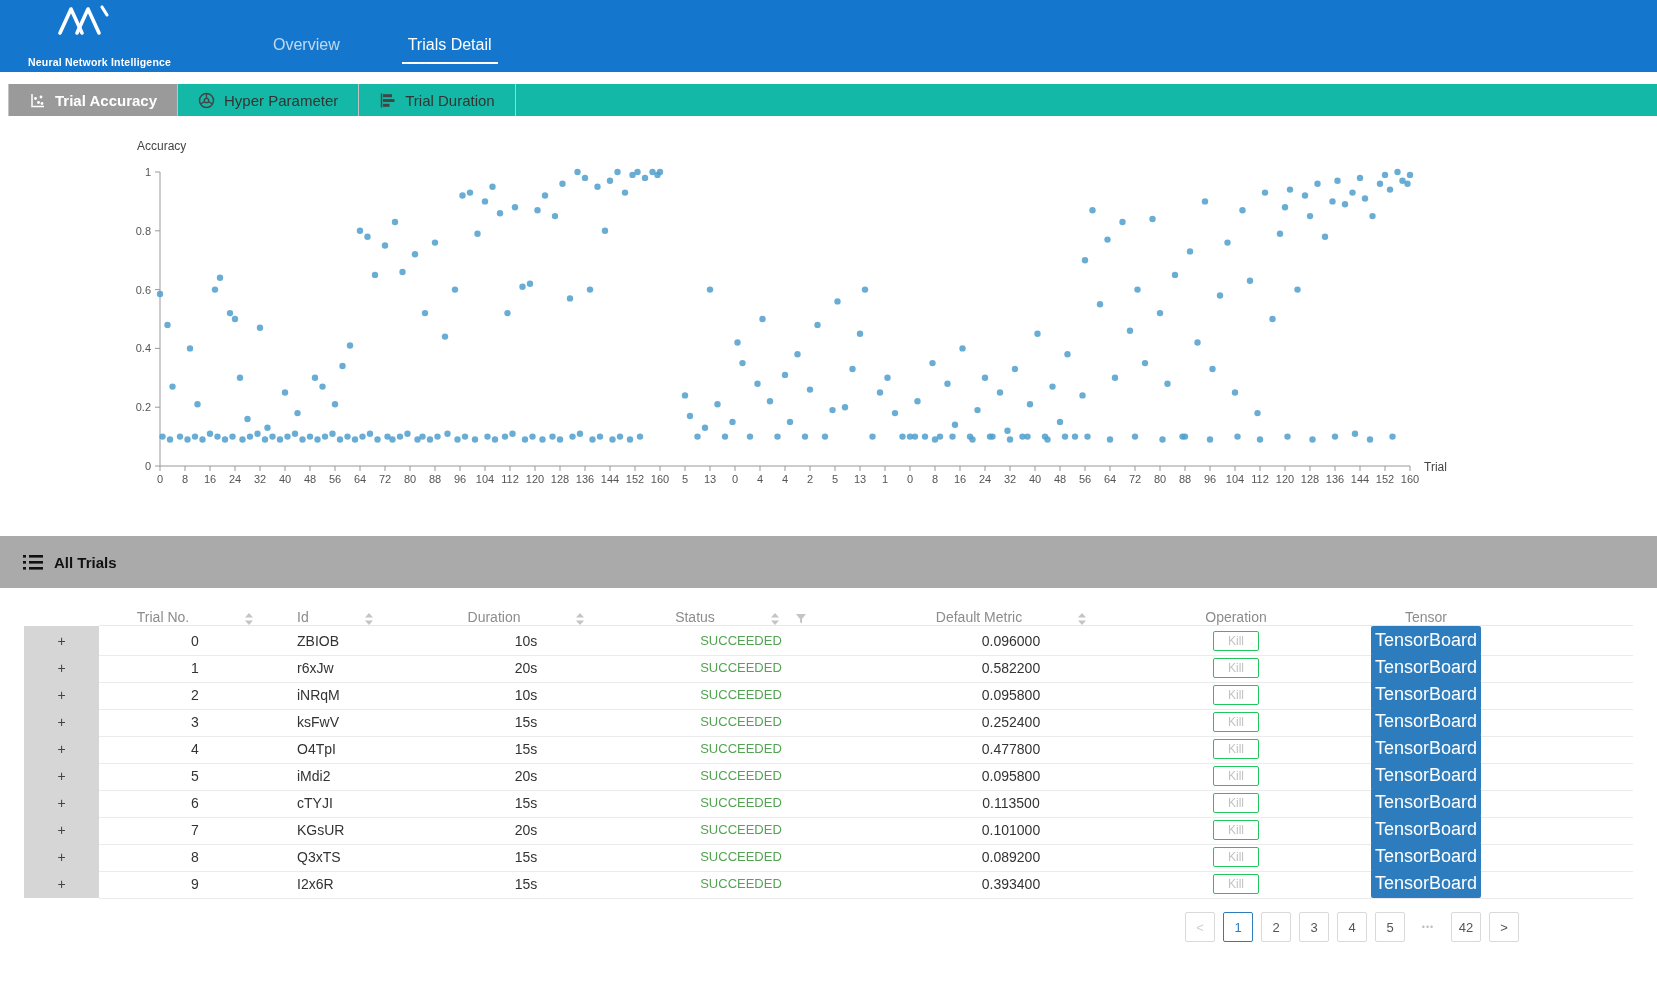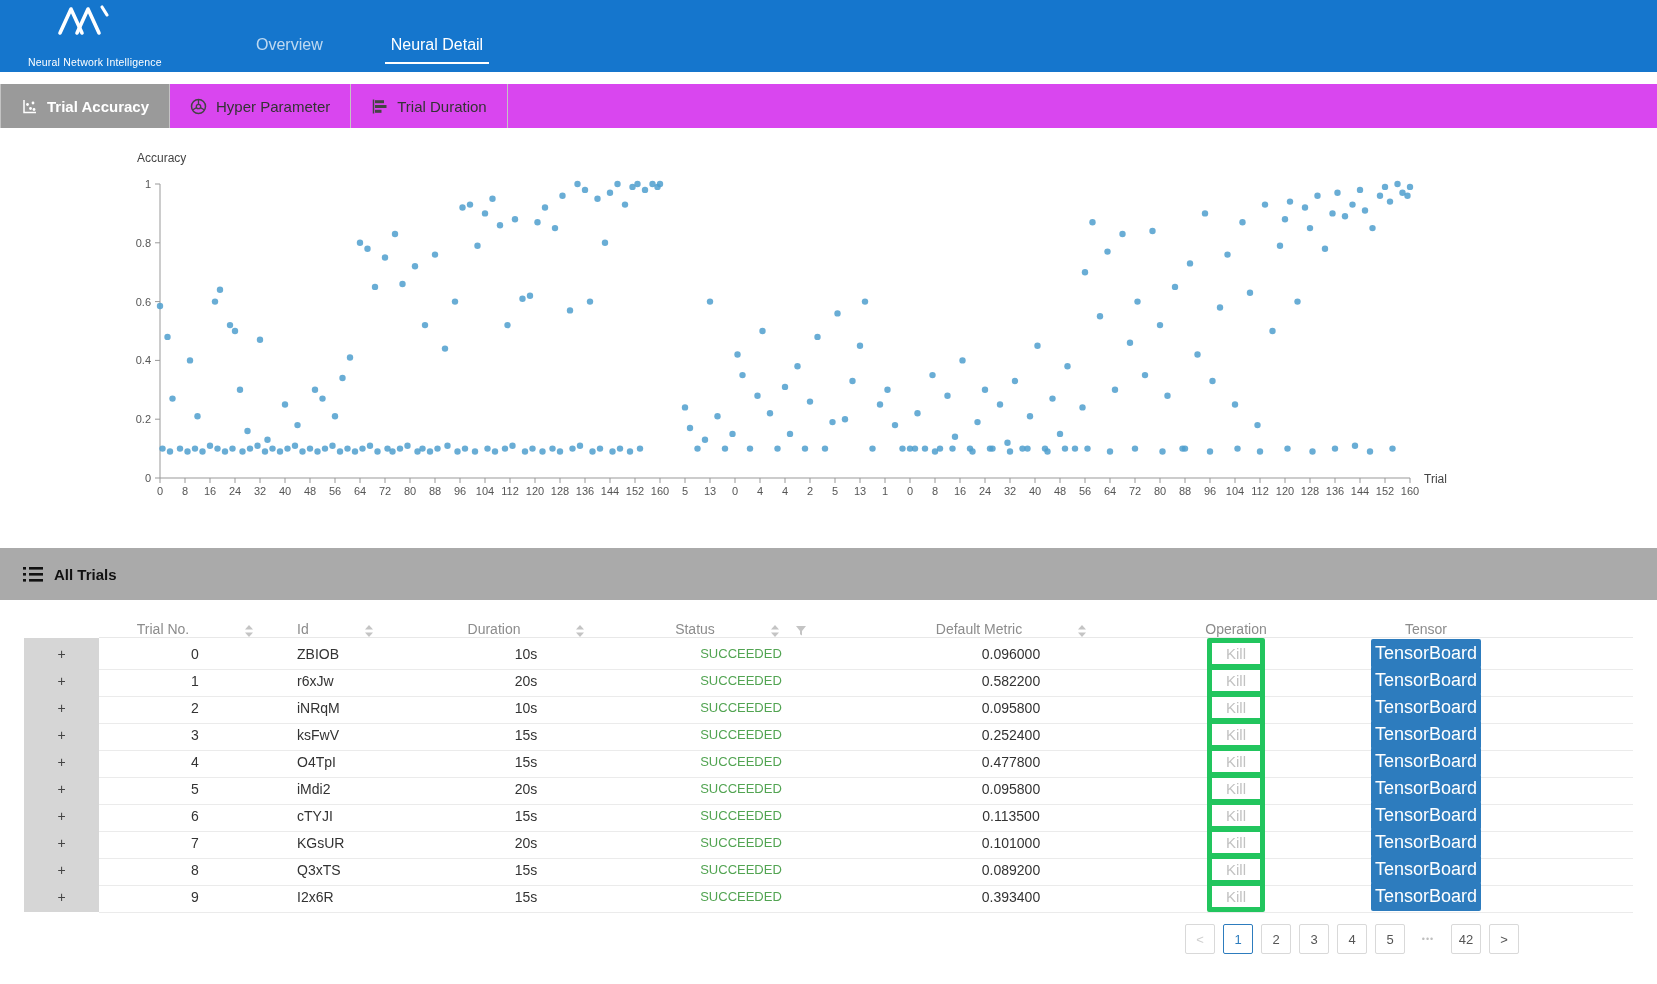--- a/index.html
+++ b/index.html
@@ -10,26 +10,26 @@
   }
   *{box-sizing:border-box;margin:0;padding:0;}
   body{
     width:1657px;height:984px;overflow:hidden;background:#fff;
     font-family:"Liberation Sans",sans-serif;color:#333;
   }
   
   .app-header{height:72px;background:var(--header-bg);display:flex;padding-left:28px;}
   .logo-block{display:flex;flex-direction:column;justify-content:center;width:178px;color:#fff;}
   .logo-glyph{margin-left:28px;}
-  .logo-sub{font-size:10.5px;letter-spacing:.2px;margin-top:20px;white-space:nowrap;}
-  .main-nav{display:flex;align-items:flex-end;margin-left:44px;gap:56px;padding-bottom:8px;}
+  .logo-sub{font-size:10.5px;letter-spacing:.2px;margin-top:20px;white-space:nowrap;font-weight:bold;}
+  .main-nav{display:flex;align-items:flex-end;margin-left:61px;gap:56px;padding-bottom:8px;}
   .nav-item{font-size:16px;color:rgba(255,255,255,.72);padding:0 6px 8px 6px;border-bottom:2px solid transparent;cursor:pointer;text-decoration:none;}
   .nav-item.active{color:#fff;border-bottom-color:#fff;}
   
-  .tabbar{margin-top:12px;height:44px;background:#d946ef;display:flex;align-items:stretch;}
+  .tabbar{margin-top:12px;height:32px;background:#14b8a6;display:flex;align-items:stretch;margin-left:8px;}
   .tab{display:flex;align-items:center;gap:9px;padding:0 20px;font-size:15px;color:#333;border-right:1px solid #c3c3c3;cursor:pointer;}
   .tab:first-child{border-left:1px solid #c3c3c3;}
   .tab.active{background:#9a9a9a;color:#fff;font-weight:bold;}
   
   .chart-section{margin-top:20px;}
   #scatter-svg text{font-family:"Liberation Sans",sans-serif;}
   #scatter-svg .tick{font-size:11px;fill:#555;}
   #scatter-svg .axis-label{font-size:12px;fill:#444;}
   
   .section-bar{margin-top:34px;height:52px;background:#aaaaaa;display:flex;align-items:center;padding-left:22px;gap:10px;}
@@ -40,21 +40,21 @@
   .thead{height:26px;}
   .th{display:flex;align-items:flex-end;justify-content:center;font-size:14px;color:#8c8c8c;border-bottom:1px solid #e8e8e8;cursor:pointer;}
   .th.left{justify-content:flex-start;padding-left:6px;}
   .th .sort-icon{margin-left:56px;display:inline-flex;cursor:pointer;}
   .th .filter-icon{margin-left:16px;display:inline-flex;cursor:pointer;}
   .drow{height:27px;background:#fff;}
   .cell{display:flex;align-items:center;justify-content:center;font-size:14px;border-bottom:1px solid #ebebeb;}
   .cell.left{justify-content:flex-start;padding-left:6px;}
   .expand-cell{background:#d6d6d6;border-bottom:1px solid #fff;display:flex;align-items:center;justify-content:center;font-size:14px;color:#444;cursor:pointer;}
   .status-succeeded{color:var(--succeeded-green);font-size:13px;}
-  .kill-btn{font-size:15px;color:#c2c2c2;background:#fff;border:5px solid #22c55e;border-radius:2px;padding:2px 14px;cursor:not-allowed;}
+  .kill-btn{font-size:12px;color:#c2c2c2;background:#fff;border:1px solid #22c55e;border-radius:2px;padding:2px 14px;cursor:not-allowed;}
   .tb-btn{font-size:18px;color:#fff;background:var(--accent-blue);border:none;border-radius:2px;padding:4px 4px;cursor:pointer;}
   
   .pagination{display:flex;justify-content:flex-end;align-items:center;gap:8px;margin:16px 138px 0 0;}
   .page-item{min-width:30px;height:30px;display:flex;align-items:center;justify-content:center;font-size:13px;color:#555;
     border:1px solid #d9d9d9;border-radius:2px;background:#fff;cursor:pointer;padding:0 6px;}
   .page-item.active{border-color:var(--accent-blue);color:var(--accent-blue);}
   .page-item.ellipsis{border:none;color:#bfbfbf;font-size:9px;letter-spacing:1px;}
   .page-item.disabled{color:#cfcfcf;cursor:default;}
 </style>
 </head>
@@ -64,21 +64,21 @@
   <div class="logo-block">
     <svg class="logo-glyph" width="56" height="32" viewBox="0 0 56 32">
       <path d="M4 29 L15 5 L26 29" fill="none" stroke="#fff" stroke-width="3.6" stroke-linecap="round" stroke-linejoin="round"></path>
       <path d="M21 29 L32 5 L43 29" fill="none" stroke="#fff" stroke-width="3.6" stroke-linecap="round" stroke-linejoin="round"></path>
       <path d="M46 3 L51 11" fill="none" stroke="#fff" stroke-width="3.2" stroke-linecap="round"></path>
     </svg>
     <span class="logo-sub">Neural Network Intelligence</span>
   </div>
   <nav class="main-nav">
     <a class="nav-item">Overview</a>
-    <a class="nav-item active">Neural Detail</a>
+    <a class="nav-item active">Trials Detail</a>
   </nav>
 </header>
 
 <div class="tabbar">
   <div class="tab active">
     <span style="display:inline-flex;">
       <svg width="17" height="17" viewBox="0 0 17 17">
         <path d="M3 2 V14.5 H15" fill="none" stroke="#fff" stroke-width="1.5"></path>
         <circle cx="6.5" cy="6.5" r="1.4" fill="#fff"></circle>
           <circle cx="9.5" cy="10.5" r="1.4" fill="#fff"></circle>

